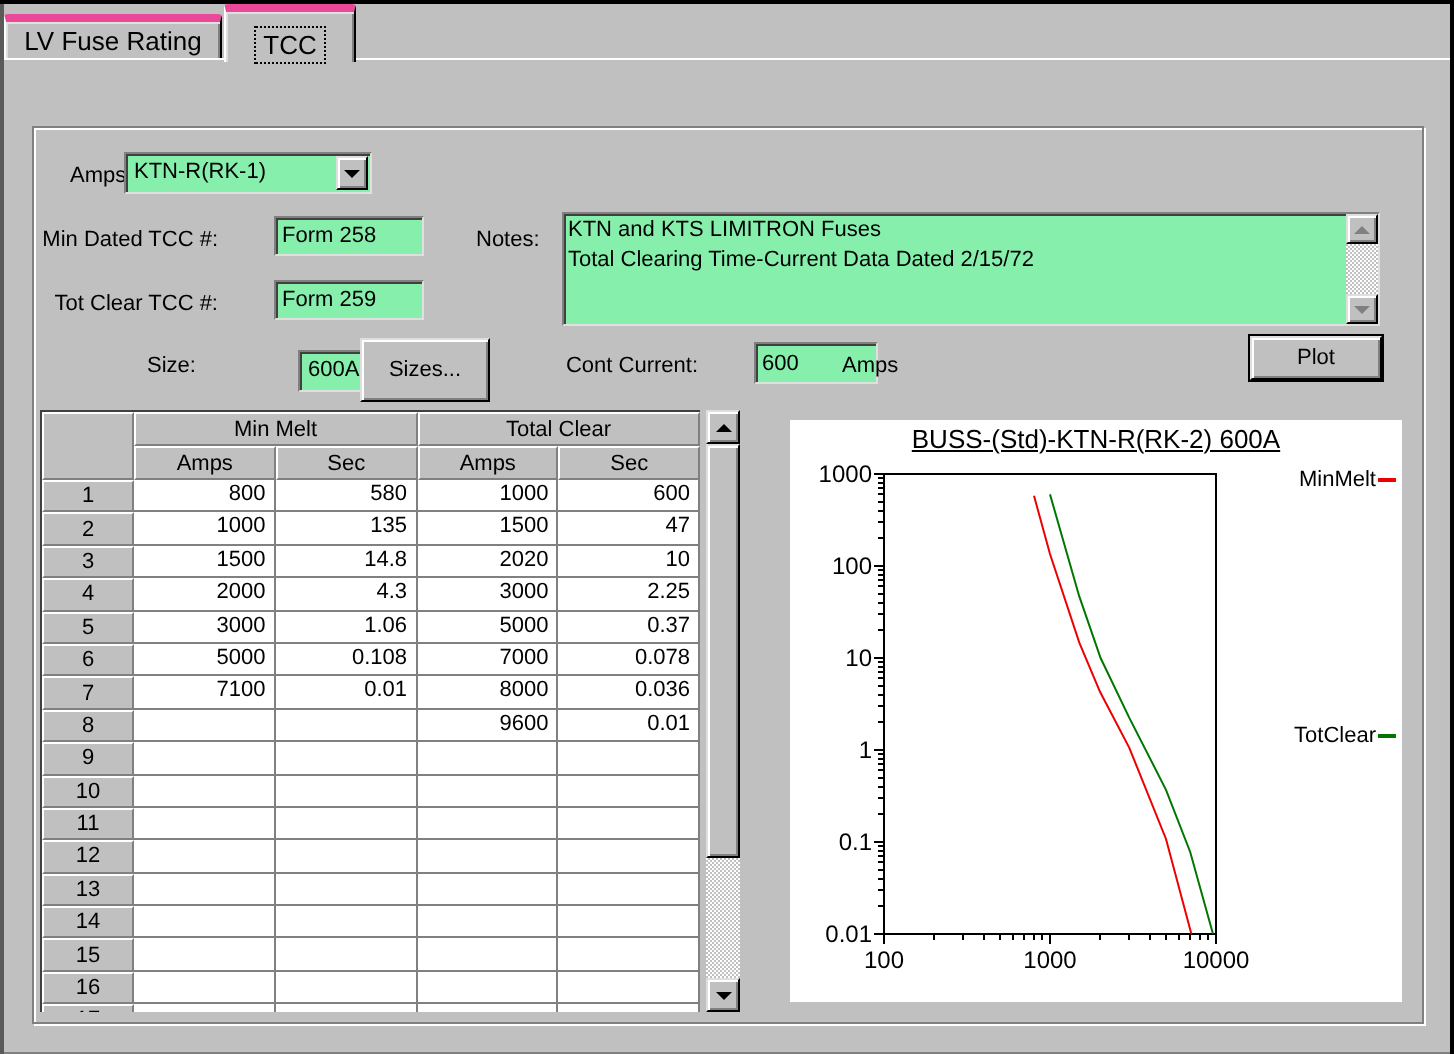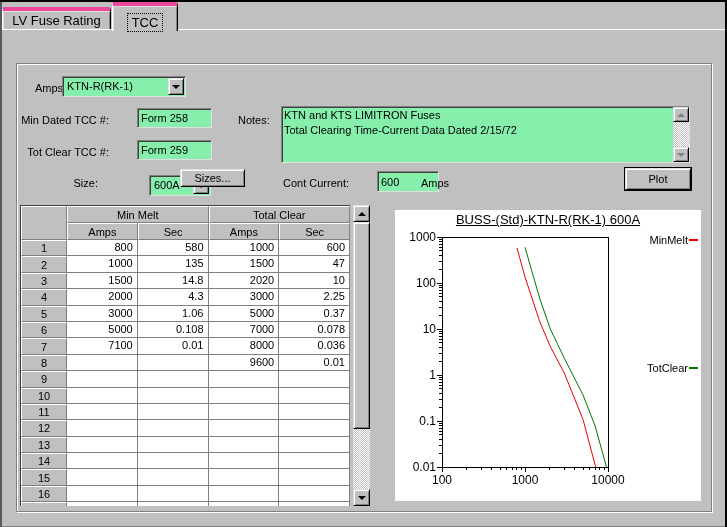--- a/index.html
+++ b/index.html
@@ -132,21 +132,21 @@
     </div>
   </div>
 
   <div class="lbl r" style="left:48px; top:177px; width:50px;">Size:</div>
   <div class="combo sunken" style="left:101px; top:175px; width:62px; height:21px;margin-left:48px;">
     <span class="combo-text">600A</span>
     <span class="combo-btn btn">
       <span class="arr-down"></span>
     </span>
   </div>
-  <div class="btn abs" style="left:180px; top:169px; width:65px; height:18px;">Sizes...</div>
+  <div class="btn abs" style="left:180px; top:169px; width:65px; height:32px;">Sizes...</div>
 
   <div class="lbl r" style="left:268px; top:177px; width:81px;">Cont Current:</div>
   <input class="field sunken" style="left: 353px; top: 171px; width: 62px; height: 21px;" value="600">
   <div class="lbl" style="left:421px; top:177px;">Amps</div>
 
   <div class="btn default u-first abs" style="left:625px; top:168px; width:66px; height:22px;">Plot</div>
 
   <div class="grid">
     <div class="corner hdr"></div>
     <div class="ghrow r1">
@@ -365,21 +365,21 @@
         <line x1="42" y1="27" x2="47" y2="27" stroke="#000" shape-rendering="crispEdges"></line>
         <text x="41" y="31" text-anchor="end" font-size="12" fill="#000">1000</text>
         <text x="41" y="77" text-anchor="end" font-size="12" fill="#000">100</text>
         <text x="41" y="123" text-anchor="end" font-size="12" fill="#000">10</text>
         <text x="41" y="169" text-anchor="end" font-size="12" fill="#000">1</text>
         <text x="41" y="215" text-anchor="end" font-size="12" fill="#000">0.1</text>
         <text x="41" y="261" text-anchor="end" font-size="12" fill="#000">0.01</text>
         <polyline points="122.0,37.9 130.0,67.0 144.6,111.2 155.0,135.9 169.6,163.8 188.0,209.5 200.7,257.0" fill="none" stroke="#ee0000" stroke-width="1"></polyline>
         <polyline points="130.0,37.2 144.6,88.1 155.3,119.0 169.6,148.8 188.0,184.9 200.1,216.0 211.5,257.0" fill="none" stroke="#007700" stroke-width="1"></polyline>
       </svg>
-    <div class="chart-title">BUSS-(Std)-KTN-R(RK-1) 600A</div>
+    <div class="chart-title">BUSS-(Std)-KTN-R(RK-2) 600A</div>
     <div id="legend"></div>
   <div class="legend-entry" style="top: 24px;">
         <span>MinMelt</span>
         <span class="dash" style="background: rgb(238, 0, 0);"></span>
       </div>
       <div class="legend-entry" style="top: 152px;">
         <span>TotClear</span>
         <span class="dash" style="background: rgb(0, 119, 0);"></span>
       </div>
     </div>

